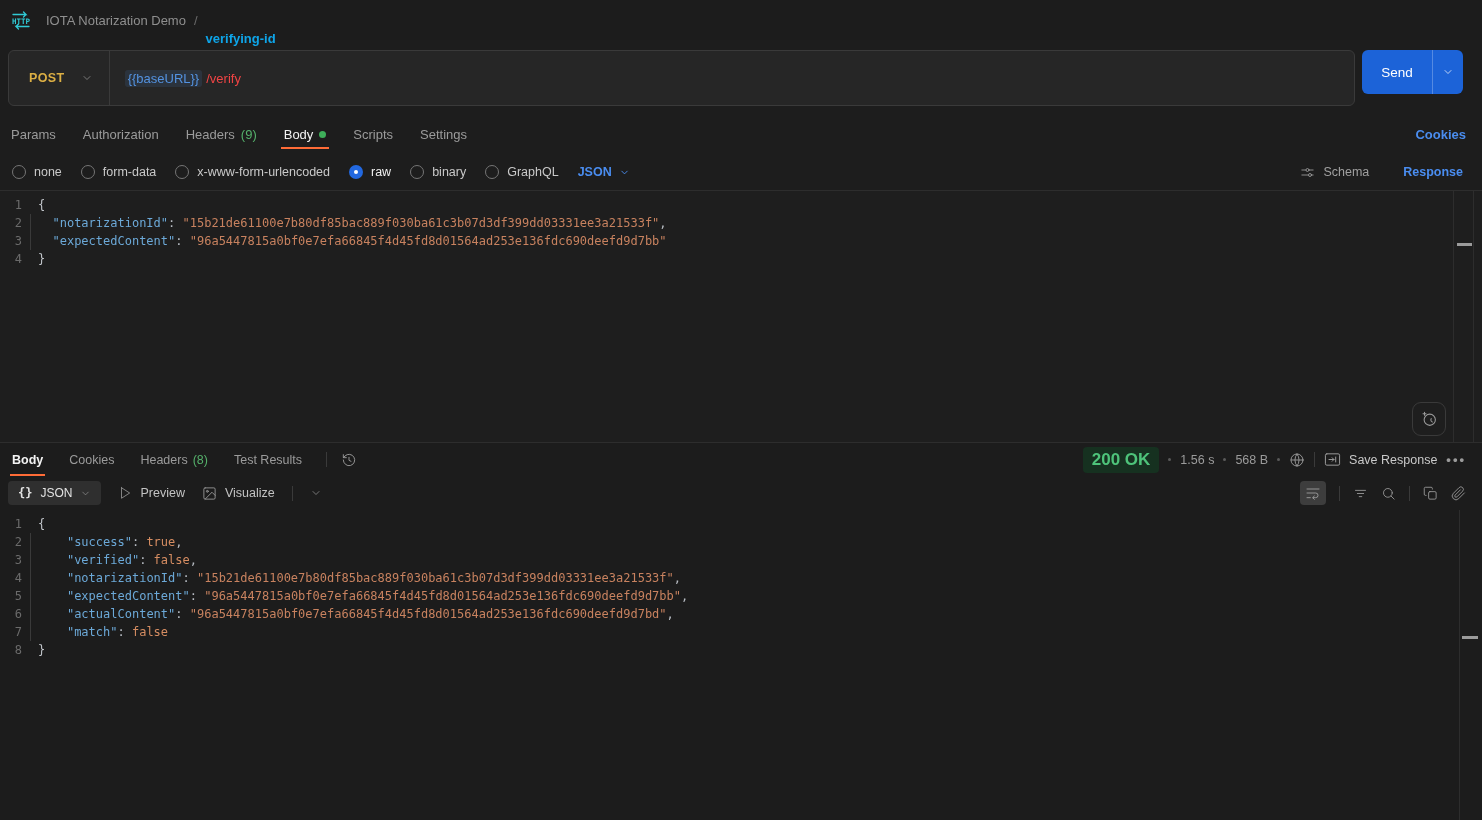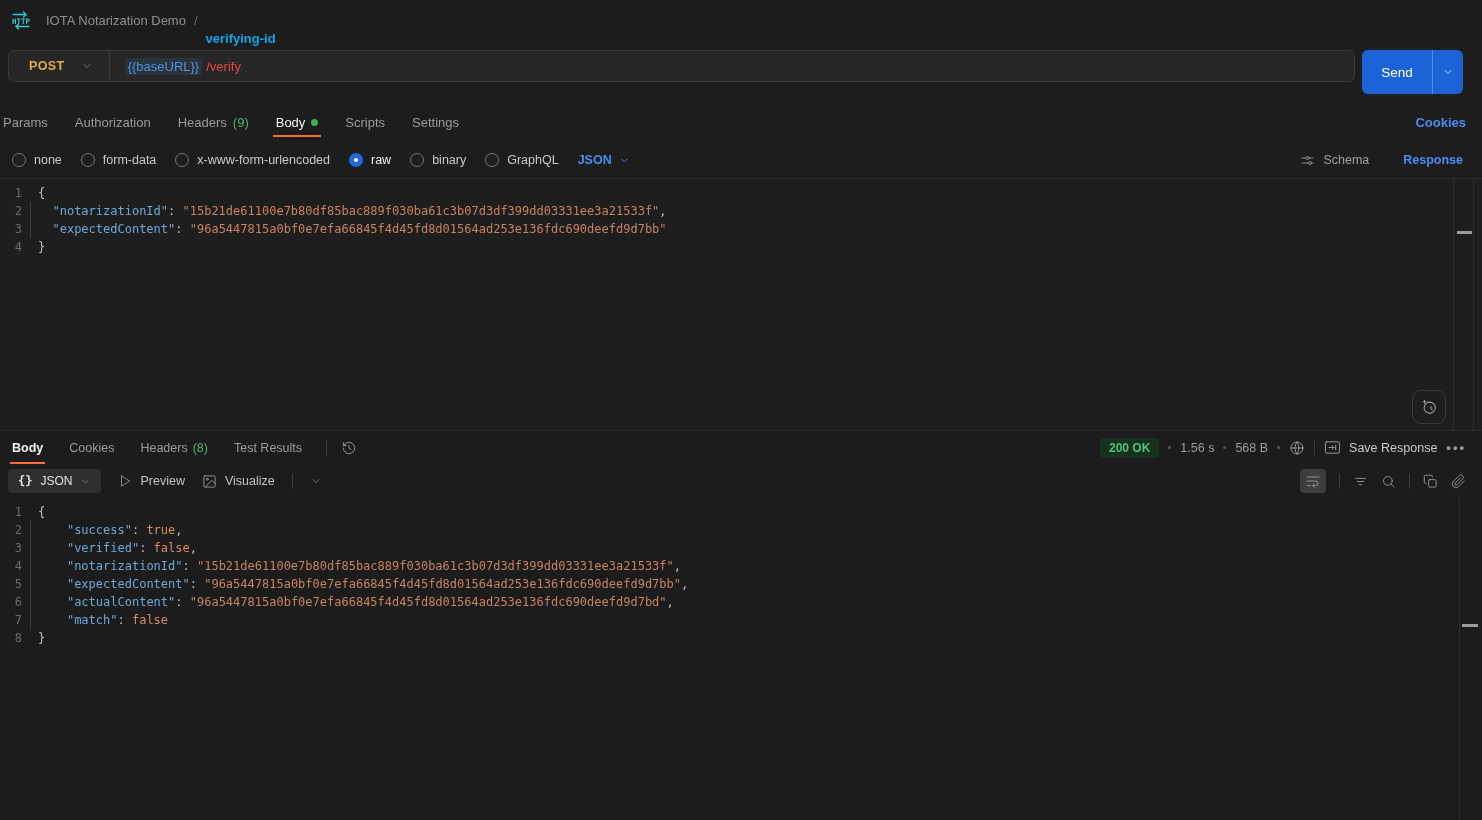--- a/index.html
+++ b/index.html
@@ -18,34 +18,34 @@
   .top-right { margin-left:auto; display:flex; align-items:center; gap:10px; }
   .save-grp { display:flex; align-items:center; gap:7px; color:#9b9b9b; font-size:13px; cursor:pointer; }
   .top-chev { padding:4px 6px; }
   .share-grp { display:flex; align-items:center; border:1px solid #3f3f3f; border-radius:6px; height:30px; }
   .share-btn { padding:0 16px; font-size:13px; color:#e4e4e4; display:flex; align-items:center; height:100%; cursor:pointer; }
   .share-div { width:1px; height:16px; background:#3f3f3f; }
   .share-link { padding:0 12px; display:flex; align-items:center; height:100%; cursor:pointer; }
 
   
   .req-row { display:flex; gap:7px; padding:10px 19px 8px 8px; align-items:stretch; }
-  .url-box { flex:1; height:32px; background:#262626; border:1px solid #3a3a3a; border-radius:6px; display:flex; align-items:center; overflow:hidden; }
+  .url-box { flex:1; height:56px; background:#262626; border:1px solid #3a3a3a; border-radius:6px; display:flex; align-items:center; overflow:hidden; }
   .method-btn { display:flex; align-items:center; gap:16px; padding:0 16px 0 20px; height:100%; cursor:pointer; }
   .method-label { color:#dcaf44; font-weight:700; font-size:12.5px; letter-spacing:.4px; }
   .url-div { width:1px; align-self:stretch; background:#3a3a3a; }
   .url-text { margin-left:15px; font-size:13px; color:#ececec; display:flex; align-items:center; }
   .url-var { color:#5392e0; background:rgba(76,124,189,.16); border-radius:3px; padding:1px 3px; }
   .url-path { margin-left:4px; color:#ef4444; }
   .send-btn { width:101px; height:44px; background:#1c63d8; border-radius:6px; display:flex; overflow:hidden; }
   .send-main { flex:1; display:flex; align-items:center; justify-content:center; font-size:13.5px; font-weight:400; color:#fff; cursor:pointer; }
   .send-chev { width:31px; display:flex; align-items:center; justify-content:center; border-left:1px solid rgba(255,255,255,.25); cursor:pointer; }
   .send-chev svg { stroke:#fff; }
 
   
-  .tabs-row { height:40px; display:flex; align-items:center; padding:0 16px 0 0; }
+  .tabs-row { height:40px; display:flex; align-items:center; padding:0 16px 0 8px; }
   .tab { position:relative; height:100%; display:flex; align-items:center; gap:6px; padding:0 3px; margin-right:21px; font-size:13px; color:#9b9b9b; cursor:pointer; }
   .tab.active { color:#f3f3f3; }
   .tab.active::after { content:""; position:absolute; left:0; right:0; bottom:5px; height:2px; background:#ff6c37; }
   .tab .count { color:#55b06b; }
   .tab .gdot { width:7px; height:7px; border-radius:50%; background:#3eaf5a; }
   .cookies-link { margin-left:auto; color:#4a8df0; font-size:13px; font-weight:600; cursor:pointer; }
 
   
   .modes-row { height:36px; display:flex; align-items:center; padding:0 19px 0 12px; gap:19px; }
   .mode { display:flex; align-items:center; gap:8px; font-size:12.5px; color:#c9c9c9; cursor:pointer; }
@@ -76,21 +76,21 @@
 
   
   .resp-section { flex:1; display:flex; flex-direction:column; border-top:1px solid #2d2d2d; background:#1c1c1c; }
   .resp-tabs-row { height:33px; display:flex; align-items:center; padding:0 16px 0 10px; }
   .rtab { position:relative; height:100%; display:flex; align-items:center; gap:5px; padding:0 2px; margin-right:22px; font-size:12.5px; color:#9b9b9b; cursor:pointer; }
   .rtab.active { color:#f3f3f3; font-weight:600; }
   .rtab.active::after { content:""; position:absolute; left:0; right:0; bottom:0; height:2px; background:#ff6c37; }
   .vdiv { width:1px; height:15px; background:#3a3a3a; margin-right:14px; }
   .hist-btn { cursor:pointer; display:flex; align-items:center; }
   .resp-meta { margin-left:auto; display:flex; align-items:center; gap:9px; font-size:12.5px; color:#9b9b9b; }
-  .status-badge { background:#163120; color:#4ec37a; font-weight:600; padding:3px 9px; border-radius:4px; font-size:12px; cursor:pointer; }
+  .status-badge { background:#163120; color:#4ec37a; font-weight:600; padding:3px 9px; border-radius:4px; font-size:17px; cursor:pointer; }
   .dot-sep { width:3px; height:3px; border-radius:50%; background:#5a5a5a; }
   .meta-ic { display:flex; align-items:center; cursor:pointer; }
   .save-resp { display:flex; align-items:center; gap:8px; color:#c9c9c9; cursor:pointer; }
   .more-dots { color:#9b9b9b; letter-spacing:2px; font-size:13px; font-weight:700; cursor:pointer; }
 
   .resp-toolbar { height:34px; display:flex; align-items:center; padding:0 16px 0 8px; gap:17px; }
   .json-pill { display:flex; align-items:center; gap:8px; background:#2f2f2f; border-radius:4px; padding:5px 10px; font-size:12px; color:#e3e3e3; cursor:pointer; }
   .json-braces { font-family:"DejaVu Sans Mono", monospace; font-weight:700; color:#e3e3e3; }
   .tool-btn { display:flex; align-items:center; gap:8px; color:#c3c3c3; font-size:12.5px; cursor:pointer; }
   .toolbar-right { margin-left:auto; display:flex; align-items:center; gap:13px; }

